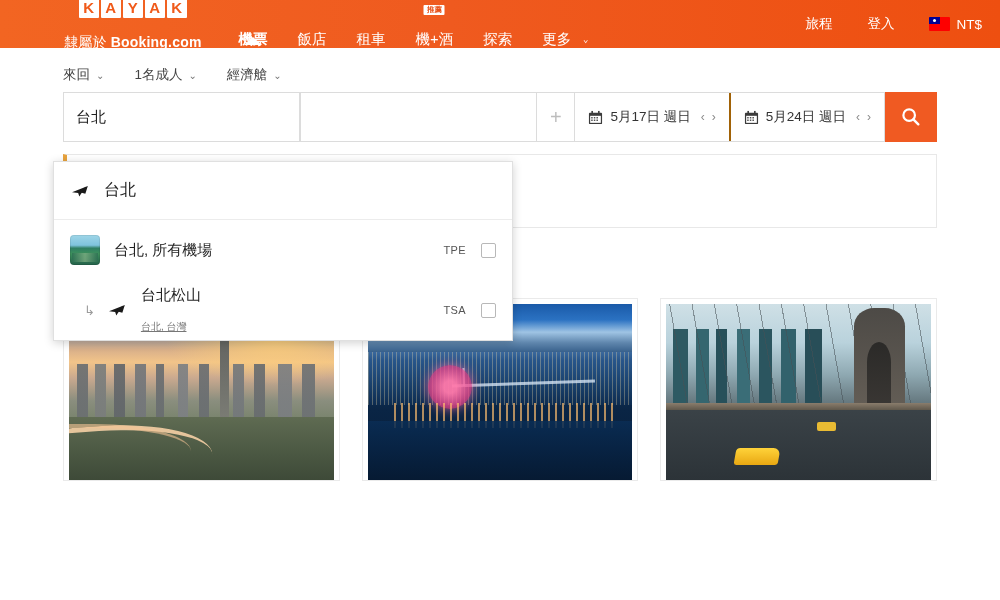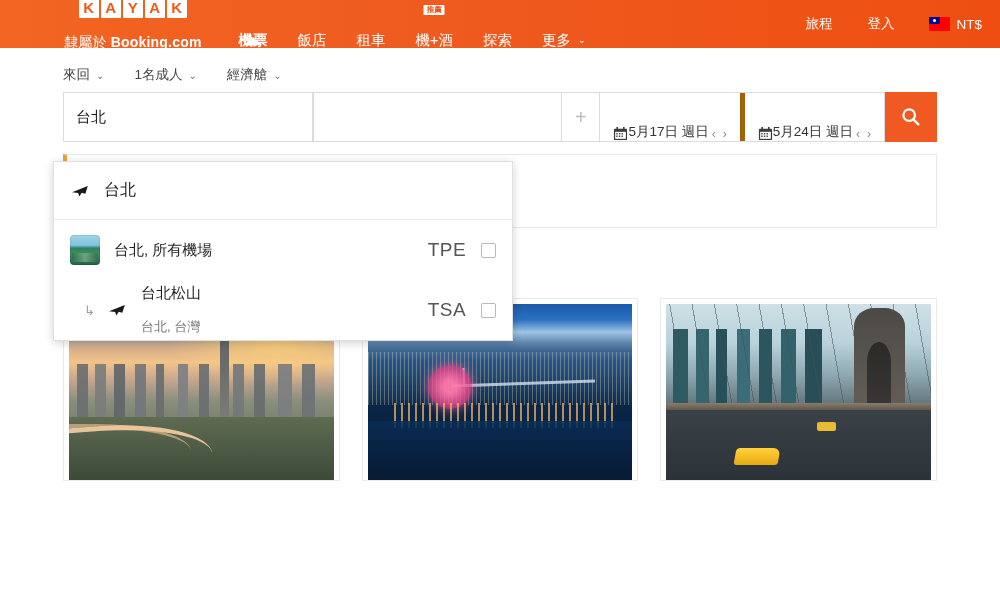--- a/index.html
+++ b/index.html
@@ -55,20 +55,21 @@
   }
   .nav-item {
     position: relative;
     color: #ffffff;
     font-size: 14.5px;
     padding: 12px 15px;
     height: 40px;
     line-height: 48px;
     cursor: pointer;
     white-space: nowrap;
+    font-family: Liberation Mono, monospace;
   }
   .nav-item.active { font-weight: bold; }
   .nav-item .caret {
     font-size: 9px; margin-left: 3px; position: relative; top: -2px;
   }
   .nav-badge {
     position: absolute;
     top: 1px; left: 50%;
     transform: translateX(-50%);
     background: #ffffff;
@@ -165,28 +166,28 @@
     display: flex; align-items: center; justify-content: center;
     color: #bdbdbd; font-size: 20px; cursor: pointer;
   }
   .dates {
     display: flex; align-items: center;
     border: 1px solid #dcdcdc;
     border-left: none;
     background: #fff;
   }
   .date-cell {
-    display: flex; align-items: flex-end; 
+    display: flex; align-items: center; gap: 7px;
     padding: 0 13px;
     font-size: 13.5px; color: #333;
     height: 100%;
     cursor: pointer;
     white-space: nowrap;
   }
-  .date-cell + .date-cell { border-left: 5px solid #a16207; }
+  .date-cell + .date-cell { border-left: 2px solid #a16207; }
   .date-arrows { display: flex; gap: 7px; color: #8a8a8a; font-size: 12px; margin-left: 3px; }
   .cal-icon {
     width: 15px; height: 15px; position: relative; flex: none;
   }
   .search-btn {
     width: 52px;
     background: #f05a22;
     border: none;
     display: flex; align-items: center; justify-content: center;
     cursor: pointer;
@@ -225,22 +226,22 @@
     box-shadow: inset 0 0 0 1px rgba(0,0,0,.08);
     position: relative; overflow: hidden;
   }
   .ac-row .thumb::after {
     content: "";
     position: absolute; left: 2px; right: 2px; bottom: 3px; height: 9px;
     background: linear-gradient(90deg, #2b6e52, #7fae84, #2b6e52);
     opacity: .75;
   }
   .ac-row .label { font-size: 15px; color: #1f1f1f; margin-left: 14px; }
-  .ac-row .label .sub { display: block; font-size: 13px; color: #777; margin-top: 15px; }
-  .ac-row .code { margin-left: auto; font-size: 19px; color: #555; letter-spacing: .4px; }
+  .ac-row .label .sub { display: block; font-size: 10px; color: #777; margin-top: 15px; text-decoration: underline; }
+  .ac-row .code { margin-left: auto; font-size: 11px; color: #555; letter-spacing: .4px; }
   .ac-row .cbox {
     width: 15px; height: 15px;
     border: 1px solid #b8b8b8;
     border-radius: 2px;
     margin-left: 15px;
     background: #fff;
     flex: none;
   }
   .ac-sub-row { padding-left: 30px; }
   .ac-sub-row .arrow-in { color: #9a9a9a; font-size: 13px; margin-right: 12px; }

